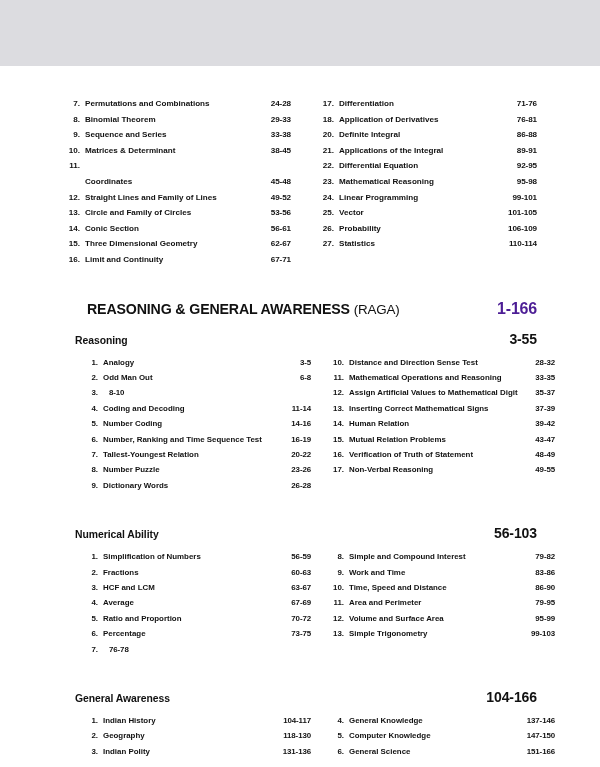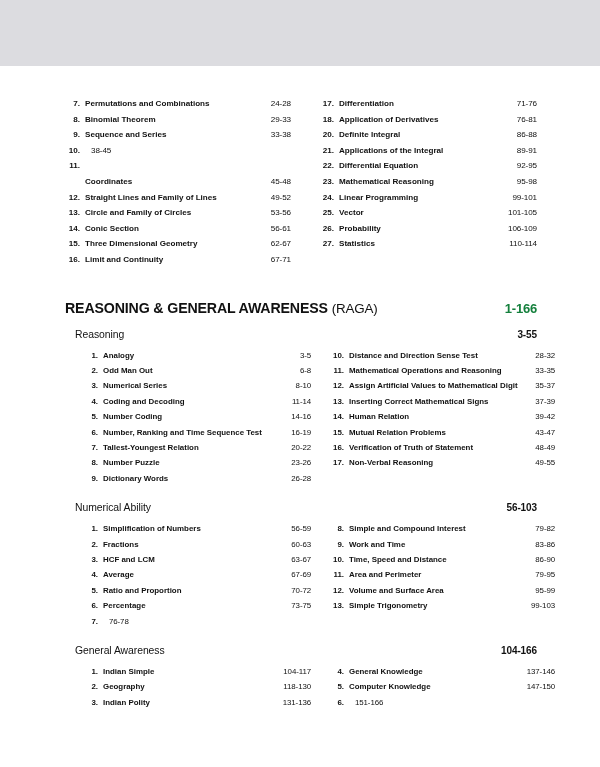--- a/index.html
+++ b/index.html
@@ -64,67 +64,68 @@
     font-weight: 600;
   }
   .toc-label {
     flex: 1 1 auto;
     overflow: hidden;
     font-weight: 600;
   }
   .toc-pages {
     flex: 0 0 auto;
     text-align: left;
-    font-weight: 400;
+    font-weight: 700;
     padding-left: 6px;
     letter-spacing: -0.1px;
   }
   .toc-row.continuation .toc-num { visibility: hidden; }
 
   
   .part-heading {
     display: flex;
     align-items: baseline;
     justify-content: space-between;
     margin-top: 32px;
     margin-bottom: 13px;
+    margin-left: 22px;
   }
   .part-heading .ph-title {
     font-size: 14.2px;
     font-weight: 700;
     letter-spacing: -0.15px;
     color: #111111;
   }
   .part-heading .ph-title .ph-sub {
     font-weight: 400;
     font-size: 13.4px;
   }
   .part-heading .ph-pages {
-    font-size: 13px;
+    font-size: 16px;
     font-weight: 700;
-    color: #15803d;
+    color: #4c1d95;
     letter-spacing: -0.2px;
   }
 
   .section-heading {
     display: flex;
     align-items: baseline;
     justify-content: space-between;
     margin-left: 10px;
     margin-bottom: 8px;
   }
-  .section-heading.spaced { margin-top: 16px; }
+  .section-heading.spaced { margin-top: 32px; }
   .section-heading .sh-title {
     font-size: 10.4px;
-    font-weight: 400;
+    font-weight: 700;
     color: #111111;
     letter-spacing: -0.05px;
   }
   .section-heading .sh-pages {
-    font-size: 10px;
+    font-size: 14px;
     font-weight: 700;
     color: #111111;
     letter-spacing: -0.1px;
   }
 
   .indent-1 { margin-left: 18px; }
   .sub-block .toc-col.left  { padding-right: 8px; }
   .sub-block .toc-col.right { padding-left: 10px; }
   .sub-block .toc-row { font-size: 7.9px; line-height: 15.4px; }
 </style>
@@ -149,20 +150,21 @@
             <span class="toc-label">Binomial Theorem</span>
             <span class="toc-pages">29-33</span>
           </div>
           <div class="toc-row">
             <span class="toc-num">9.</span>
             <span class="toc-label">Sequence and Series</span>
             <span class="toc-pages">33-38</span>
           </div>
           <div class="toc-row">
             <span class="toc-num">10.</span>
+            <span class="toc-label">Matrices &amp; Determinant</span>
             <span class="toc-pages">38-45</span>
           </div>
           <div class="toc-row">
             <span class="toc-num">11.</span>
             <span class="toc-pages"></span>
           </div>
           <div class="toc-row continuation">
             <span class="toc-num"></span>
             <span class="toc-label">Coordinates</span>
             <span class="toc-pages">45-48</span>
@@ -266,21 +268,20 @@
               <span class="toc-label">Analogy</span>
               <span class="toc-pages">3-5</span>
             </div>
             <div class="toc-row">
               <span class="toc-num">2.</span>
               <span class="toc-label">Odd Man Out</span>
               <span class="toc-pages">6-8</span>
             </div>
             <div class="toc-row">
               <span class="toc-num">3.</span>
-              <span class="toc-label">Numerical Series</span>
               <span class="toc-pages">8-10</span>
             </div>
             <div class="toc-row">
               <span class="toc-num">4.</span>
               <span class="toc-label">Coding and Decoding</span>
               <span class="toc-pages">11-14</span>
             </div>
             <div class="toc-row">
               <span class="toc-num">5.</span>
               <span class="toc-label">Number Coding</span>
@@ -425,21 +426,21 @@
           </div>
         </div>
         <div class="section-heading spaced">
           <div class="sh-title">General Awareness</div>
           <div class="sh-pages">104-166</div>
         </div>
         <div class="toc-block sub-block indent-1">
           <div class="toc-col left">
             <div class="toc-row">
               <span class="toc-num">1.</span>
-              <span class="toc-label">Indian Simple</span>
+              <span class="toc-label">Indian History</span>
               <span class="toc-pages">104-117</span>
             </div>
             <div class="toc-row">
               <span class="toc-num">2.</span>
               <span class="toc-label">Geography</span>
               <span class="toc-pages">118-130</span>
             </div>
             <div class="toc-row">
               <span class="toc-num">3.</span>
               <span class="toc-label">Indian Polity</span>
@@ -452,20 +453,21 @@
               <span class="toc-label">General Knowledge</span>
               <span class="toc-pages">137-146</span>
             </div>
             <div class="toc-row">
               <span class="toc-num">5.</span>
               <span class="toc-label">Computer Knowledge</span>
               <span class="toc-pages">147-150</span>
             </div>
             <div class="toc-row">
               <span class="toc-num">6.</span>
+              <span class="toc-label">General Science</span>
               <span class="toc-pages">151-166</span>
             </div>
           </div>
         </div>
       </div>
 
   </div>
 </div>
 
 </body></html>

